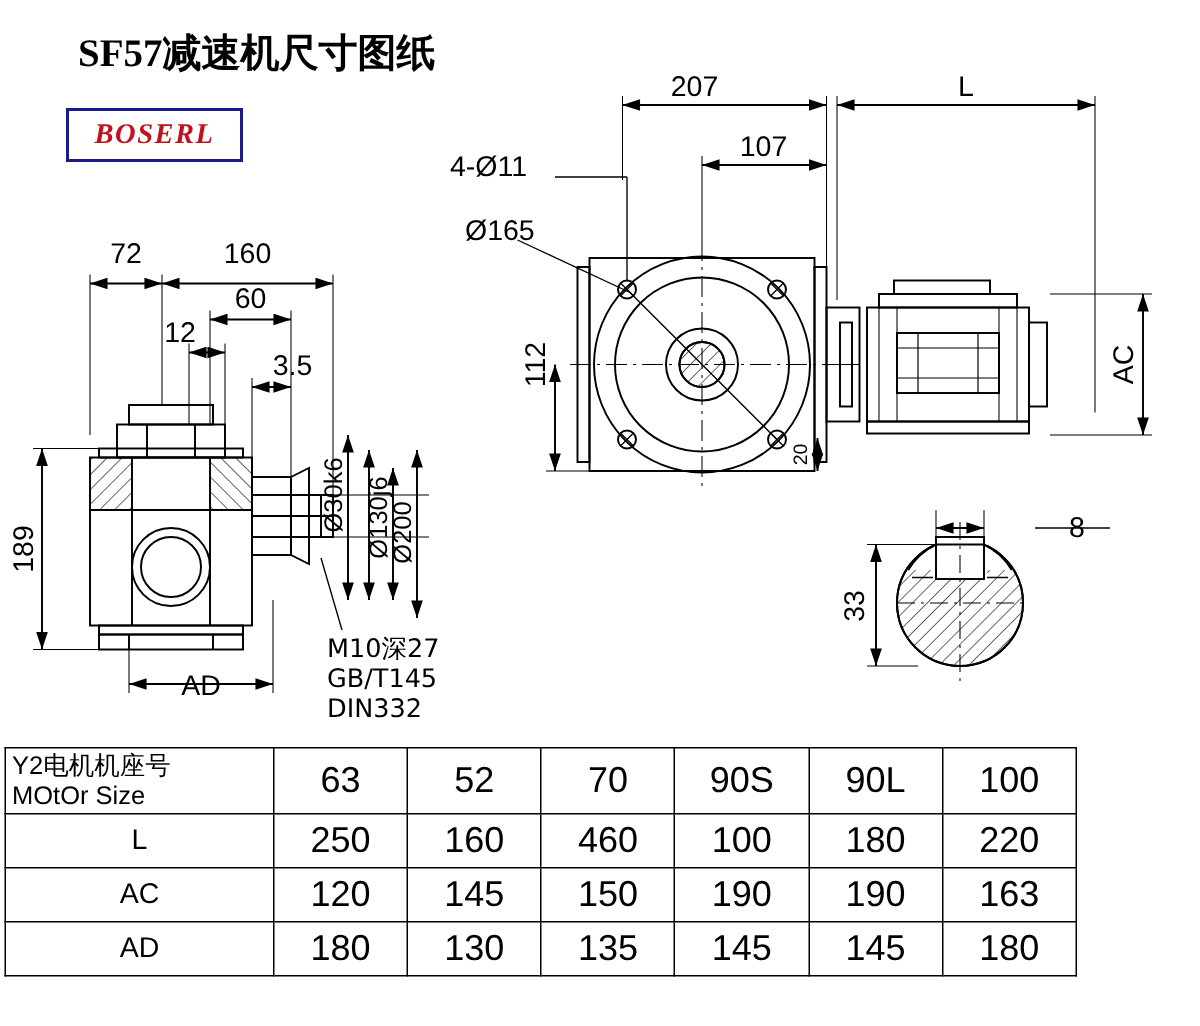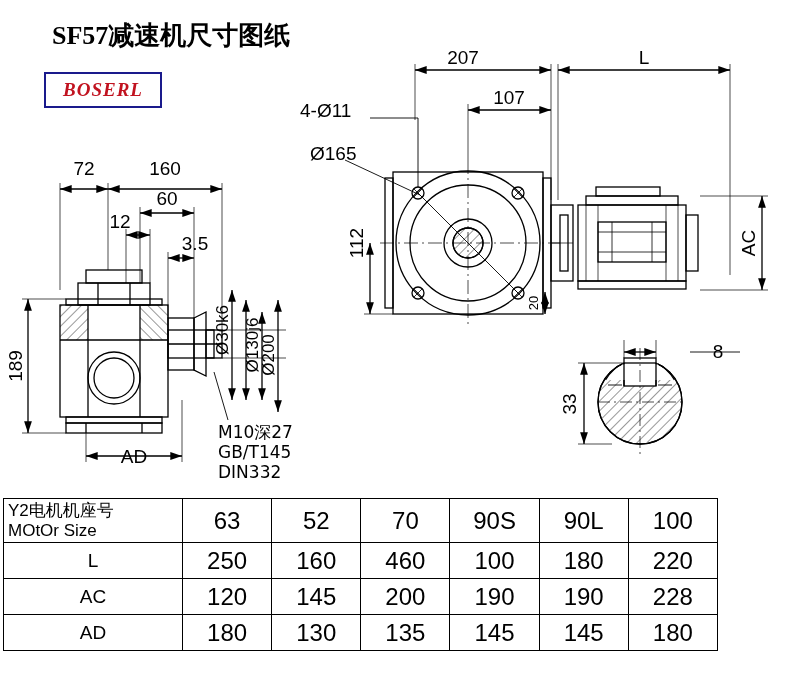--- a/index.html
+++ b/index.html
@@ -341,24 +341,24 @@
         <td>160</td>
         <td>460</td>
         <td>100</td>
         <td>180</td>
         <td>220</td>
       </tr>
       <tr>
         <td class="rowhead">AC</td>
         <td>120</td>
         <td>145</td>
-        <td>200</td>
+        <td>150</td>
         <td>190</td>
         <td>190</td>
-        <td>228</td>
+        <td>163</td>
       </tr>
       <tr>
         <td class="rowhead">AD</td>
         <td>180</td>
         <td>130</td>
         <td>135</td>
         <td>145</td>
         <td>145</td>
         <td>180</td>
       </tr>

